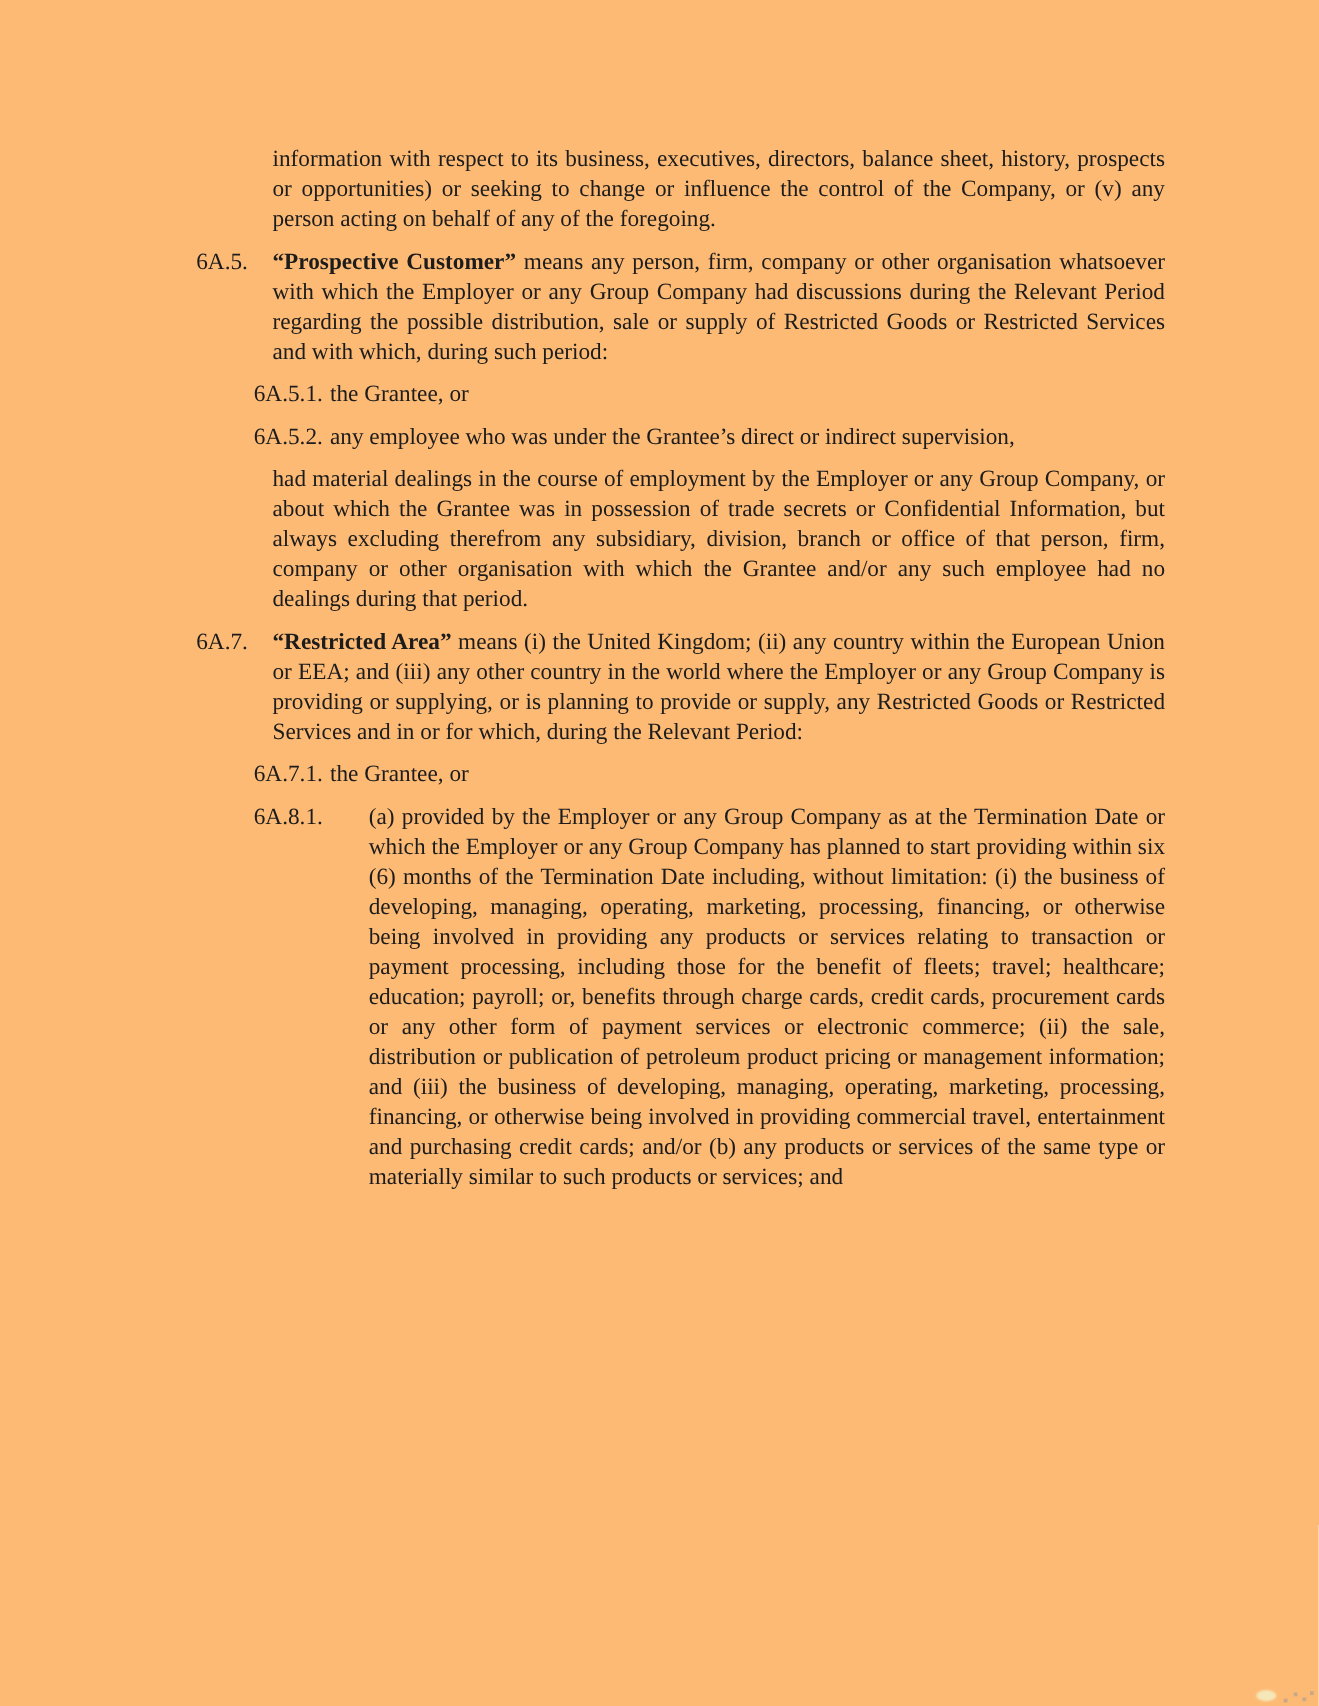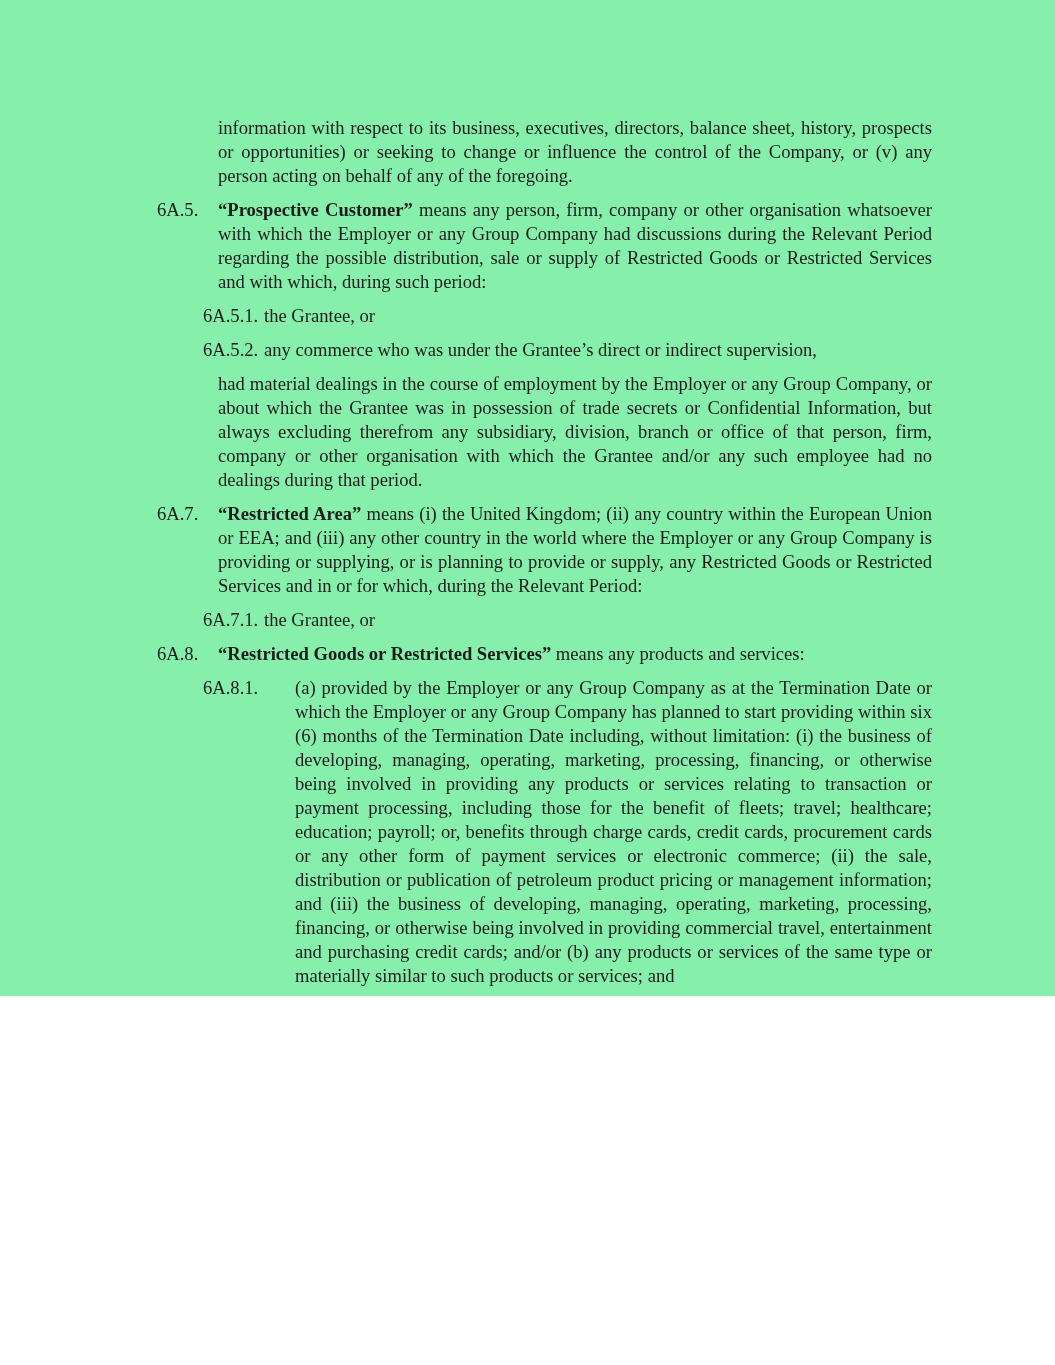--- a/index.html
+++ b/index.html
@@ -3,22 +3,22 @@
 <meta charset="utf-8">
 <style>
   html, body {
     margin: 0;
     padding: 0;
     background: #ffffff;
   }
   .page {
     position: relative;
     width: 1055px;
-    height: 996px;
-    background: #86efac;
+    height: 1365px;
+    background: #fdba74;
     overflow: hidden;
     font-family: "Liberation Serif", "DejaVu Serif", serif;
     color: #1c1c1c;
   }
   .content {
     position: absolute;
     left: 155px;
     top: 116px;
     width: 777px;
     font-size: 18.6px;
@@ -79,25 +79,24 @@
   }
 </style>
 </head>
 <body>
 
 <div class="page">
   <div class="content">
       <div class="block hang"><span>information with respect to its business, executives, directors, balance sheet, history, prospects or opportunities) or seeking to change or influence the control of the Company, or (v) any person acting on behalf of any of the foregoing.</span></div>
       <div class="block clause"><span class="num">6A.5.</span><span class="term">“Prospective Customer”</span><span> means any person, firm, company or other organisation whatsoever with which the Employer or any Group Company had discussions during the Relevant Period regarding the possible distribution, sale or supply of Restricted Goods or Restricted Services and with which, during such period:</span></div>
       <div class="block subclause sub-short"><span class="num">6A.5.1.</span><span>the Grantee, or</span></div>
-      <div class="block subclause sub-short"><span class="num">6A.5.2.</span><span>any commerce who was under the Grantee’s direct or indirect supervision,</span></div>
+      <div class="block subclause sub-short"><span class="num">6A.5.2.</span><span>any employee who was under the Grantee’s direct or indirect supervision,</span></div>
       <div class="block hang"><span>had material dealings in the course of employment by the Employer or any Group Company, or about which the Grantee was in possession of trade secrets or Confidential Information, but always excluding therefrom any subsidiary, division, branch or office of that person, firm, company or other organisation with which the Grantee and/or any such employee had no dealings during that period.</span></div>
       <div class="block clause"><span class="num">6A.7.</span><span class="term">“Restricted Area”</span><span> means (i) the United Kingdom; (ii) any country within the European Union or EEA; and (iii) any other country in the world where the Employer or any Group Company is providing or supplying, or is planning to provide or supply, any Restricted Goods or Restricted Services and in or for which, during the Relevant Period:</span></div>
       <div class="block subclause sub-short"><span class="num">6A.7.1.</span><span>the Grantee, or</span></div>
-      <div class="block clause"><span class="num">6A.8.</span><span class="term">“Restricted Goods or Restricted Services”</span><span> means any products and services:</span></div>
       <div class="block subclause sub-long"><span class="num">6A.8.1.</span><span>(a) provided by the Employer or any Group Company as at the Termination Date or which the Employer or any Group Company has planned to start providing within six (6) months of the Termination Date including, without limitation: (i) the business of developing, managing, operating, marketing, processing, financing, or otherwise being involved in providing any products or services relating to transaction or payment processing, including those for the benefit of fleets; travel; healthcare; education; payroll; or, benefits through charge cards, credit cards, procurement cards or any other form of payment services or electronic commerce; (ii) the sale, distribution or publication of petroleum product pricing or management information; and (iii) the business of developing, managing, operating, marketing, processing, financing, or otherwise being involved in providing commercial travel, entertainment and purchasing credit cards; and/or (b) any products or services of the same type or materially similar to such products or services; and</span></div>
     </div>
 
   <div class="artifact smudge" style="left:1005px; top:1352px;"></div>
   <div class="artifact speck" style="left:1035px; top:1354px;"></div>
   <div class="artifact speck" style="left:1042px; top:1358px;"></div>
   <div class="artifact speck" style="left:1048px; top:1353px;"></div>
   <div class="artifact speck" style="left:1027px; top:1359px;"></div>
 </div>
 

